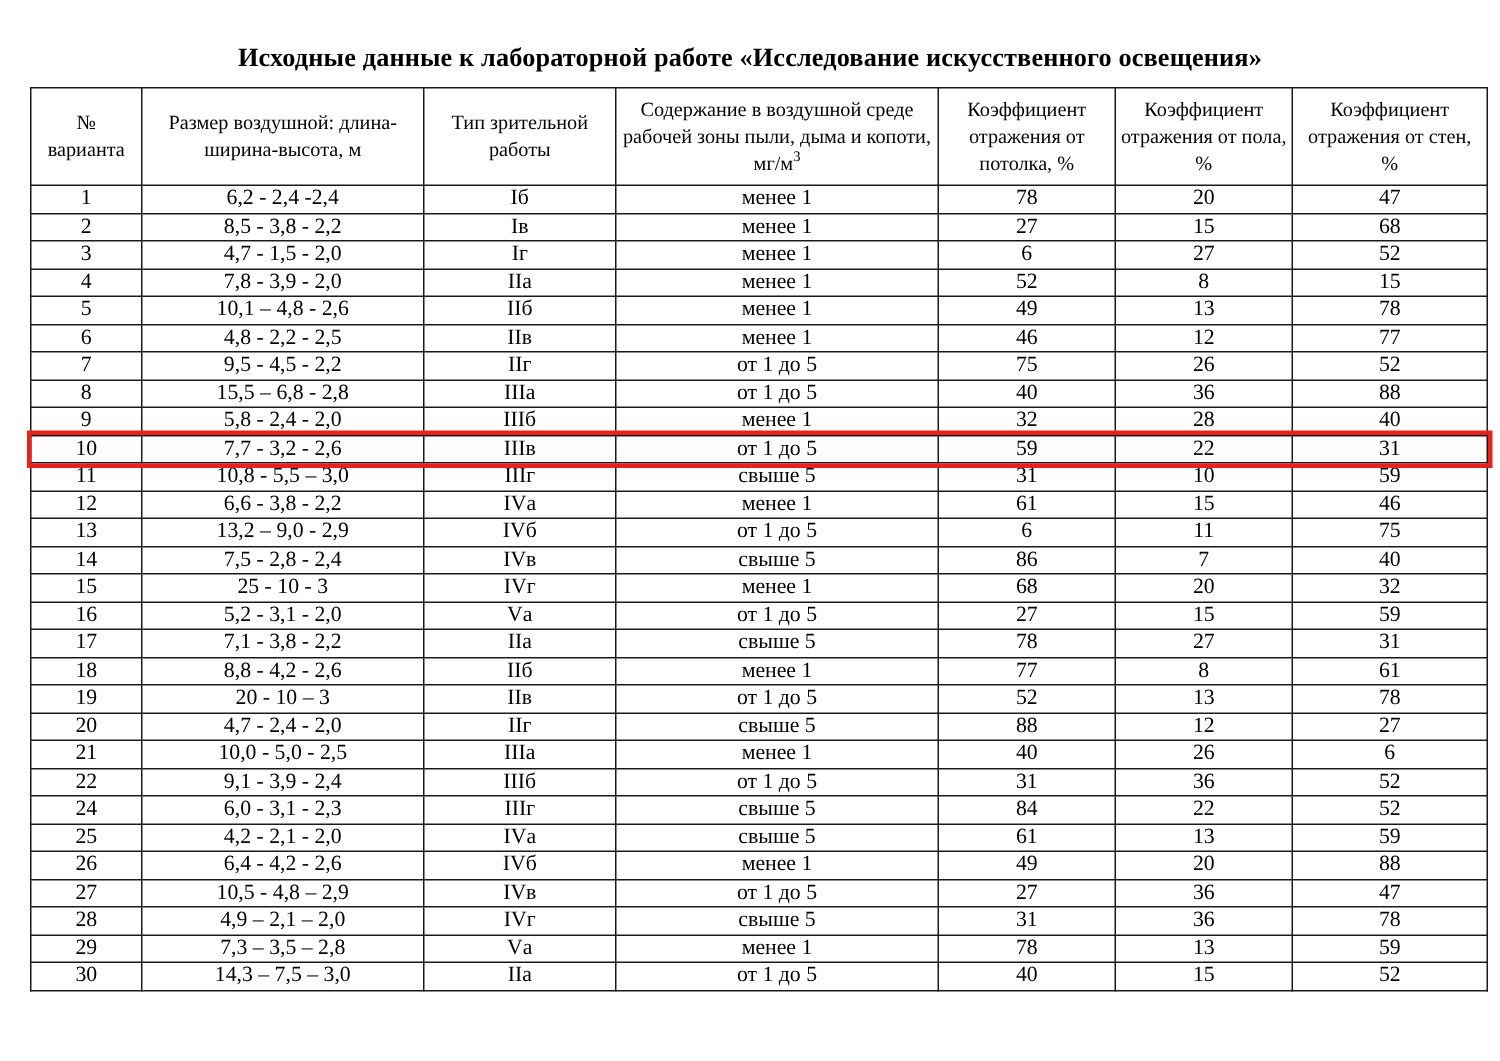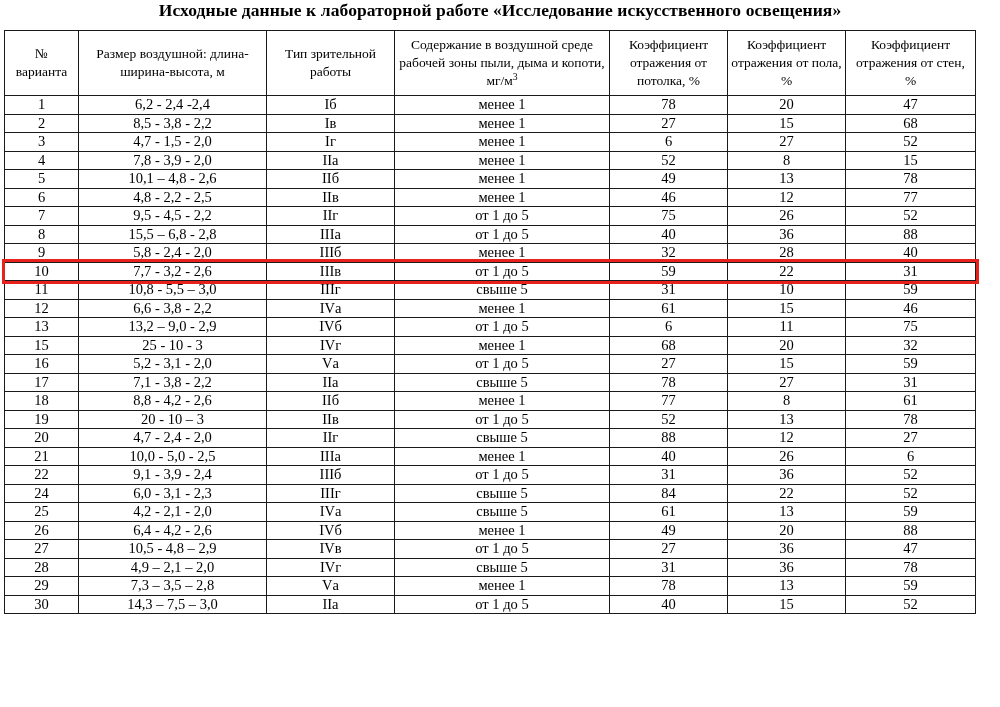--- a/index.html
+++ b/index.html
@@ -11,27 +11,27 @@
     width: 1000px;
     height: 707px;
     font-family: "Liberation Serif", serif;
     color: #000000;
     overflow: hidden;
   }
   .page-title {
     text-align: center;
     font-weight: bold;
     font-size: 17.5px;
-    padding-top: 0;
+    padding-top: 28px;
     letter-spacing: 0.1px;
   }
   table.data-table {
     border-collapse: collapse;
     table-layout: fixed;
-    margin: 9px 0 0 4px;
+    margin: 9px 0 0 20px;
     width: 971px;
   }
   .data-table th, .data-table td {
     border: 1px solid #1a1a1a;
     text-align: center;
     vertical-align: middle;
     overflow: hidden;
   }
   .data-table th {
     font-weight: normal;
@@ -202,20 +202,29 @@
         <tr>
           <td>13</td>
           <td>13,2 – 9,0 - 2,9</td>
           <td>IVб</td>
           <td>от 1 до 5</td>
           <td>6</td>
           <td>11</td>
           <td>75</td>
         </tr>
         <tr>
+          <td>14</td>
+          <td>7,5 - 2,8 - 2,4</td>
+          <td>IVв</td>
+          <td>свыше 5</td>
+          <td>86</td>
+          <td>7</td>
+          <td>40</td>
+        </tr>
+        <tr>
           <td>15</td>
           <td>25 - 10 - 3</td>
           <td>IVг</td>
           <td>менее 1</td>
           <td>68</td>
           <td>20</td>
           <td>32</td>
         </tr>
         <tr>
           <td>16</td>

